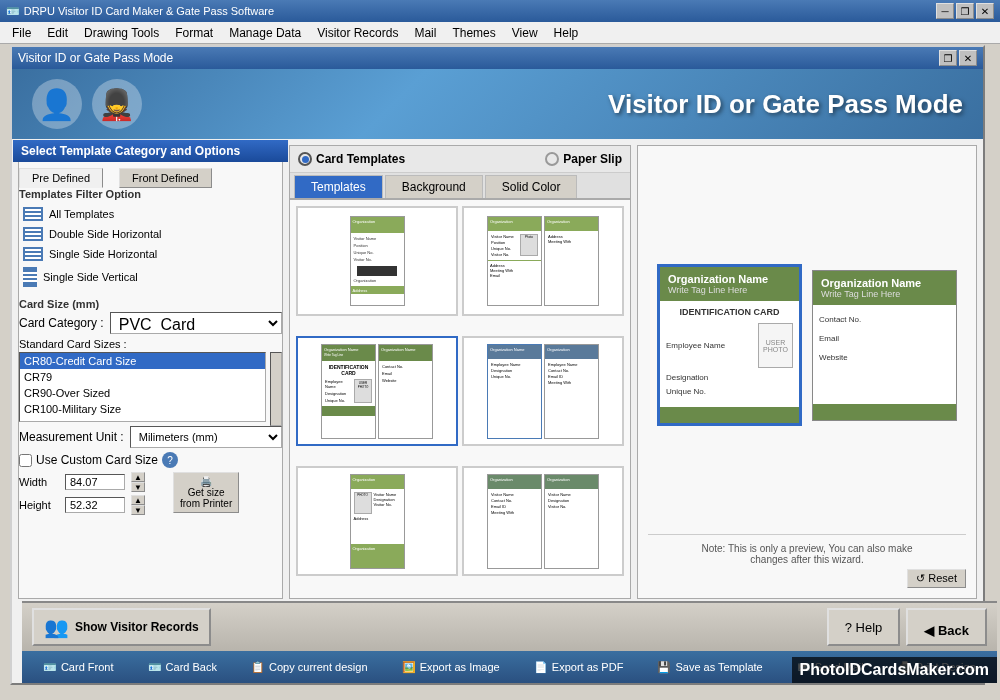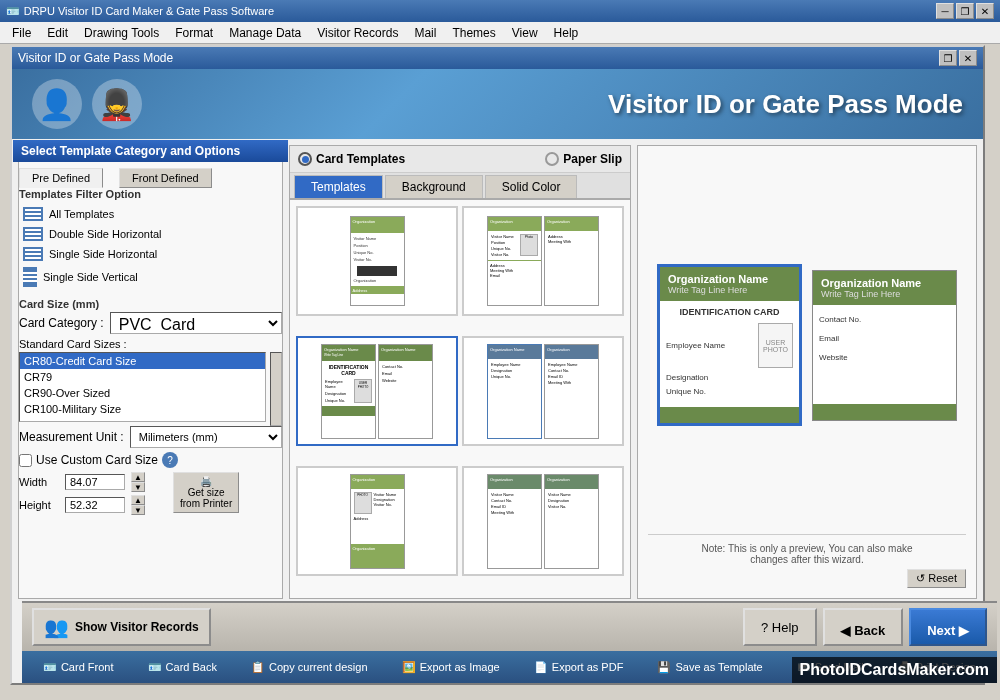--- a/index.html
+++ b/index.html
@@ -834,23 +834,20 @@
       <span style="font-size:20px;">👥</span>
       <span>Show Visitor Records</span>
     </button>
     <div class="spacer"></div>
     <button class="help-btn">
       <span>? Help</span>
     </button>
     <button class="nav-btn">
       <span>◀ Back</span>
     </button>
-    <button class="nav-btn next-btn">
-      <span>Next ▶</span>
-    </button>
   </div>
 
   <div class="status-bar">
     <div class="status-item">
       <span>🪪</span>
       <span>Card Front</span>
     </div>
     <div class="status-item">
       <span>🪪</span>
       <span>Card Back</span>

